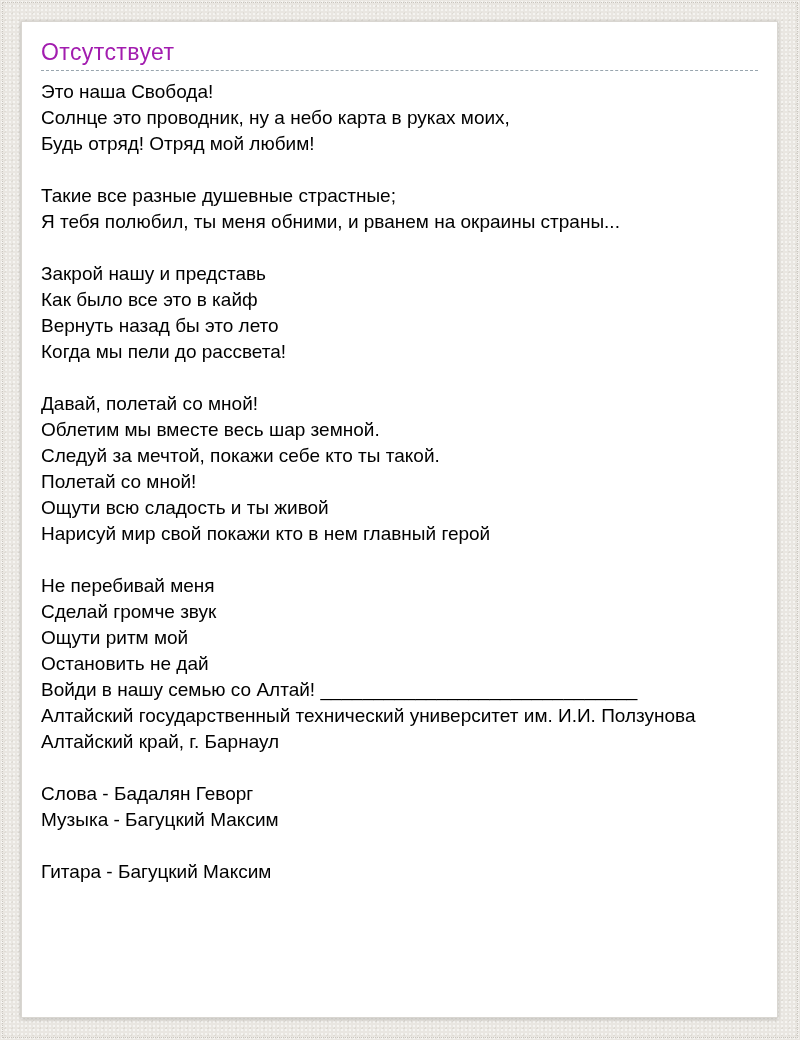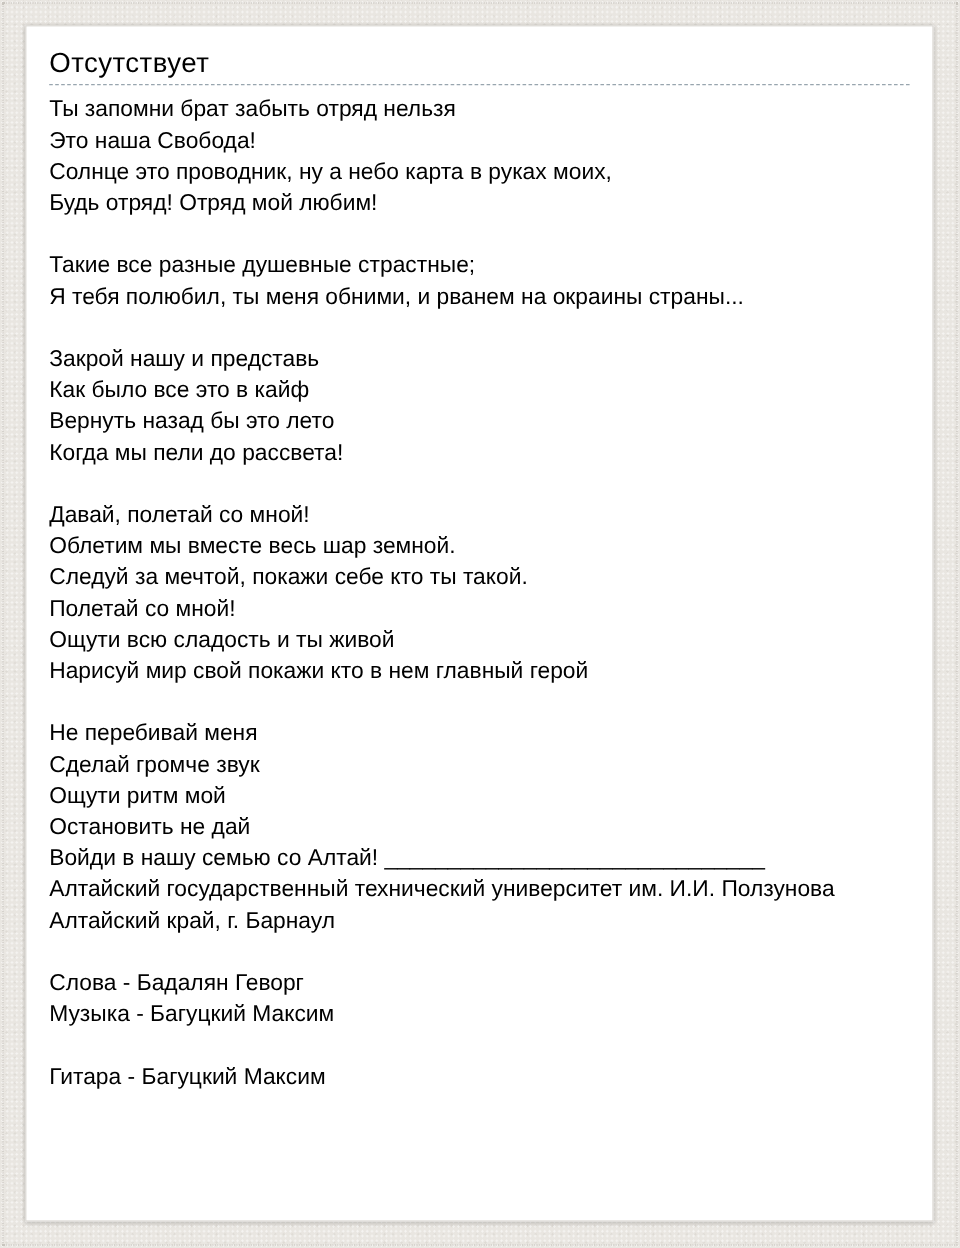--- a/index.html
+++ b/index.html
@@ -76,27 +76,26 @@
   }
 </style>
 </head>
 <body>
 
 <div class="page">
   <div class="page-border"></div>
 
   <div class="card">
 
-    <h1 class="song-title" style="color: #000000;">Отсутствует</h1>
+    <h1 class="song-title" style="color: #a21caf;">Отсутствует</h1>
 
 
     <div class="separator"></div>
 
     <div class="lyrics" id="lyrics-container">
-        <div class="lyric-line">Ты запомни брат забыть отряд нельзя</div>
         <div class="lyric-line">Это наша Свобода!</div>
         <div class="lyric-line">Солнце это проводник, ну а небо карта в руках моих,</div>
         <div class="lyric-line">Будь отряд! Отряд мой любим!</div>
         <div class="lyric-line">&nbsp;</div>
         <div class="lyric-line">Такие все разные душевные страстные;</div>
         <div class="lyric-line">Я тебя полюбил, ты меня обними, и рванем на окраины страны...</div>
         <div class="lyric-line">&nbsp;</div>
         <div class="lyric-line">Закрой нашу и представь</div>
         <div class="lyric-line">Как было все это в кайф</div>
         <div class="lyric-line">Вернуть назад бы это лето</div>

